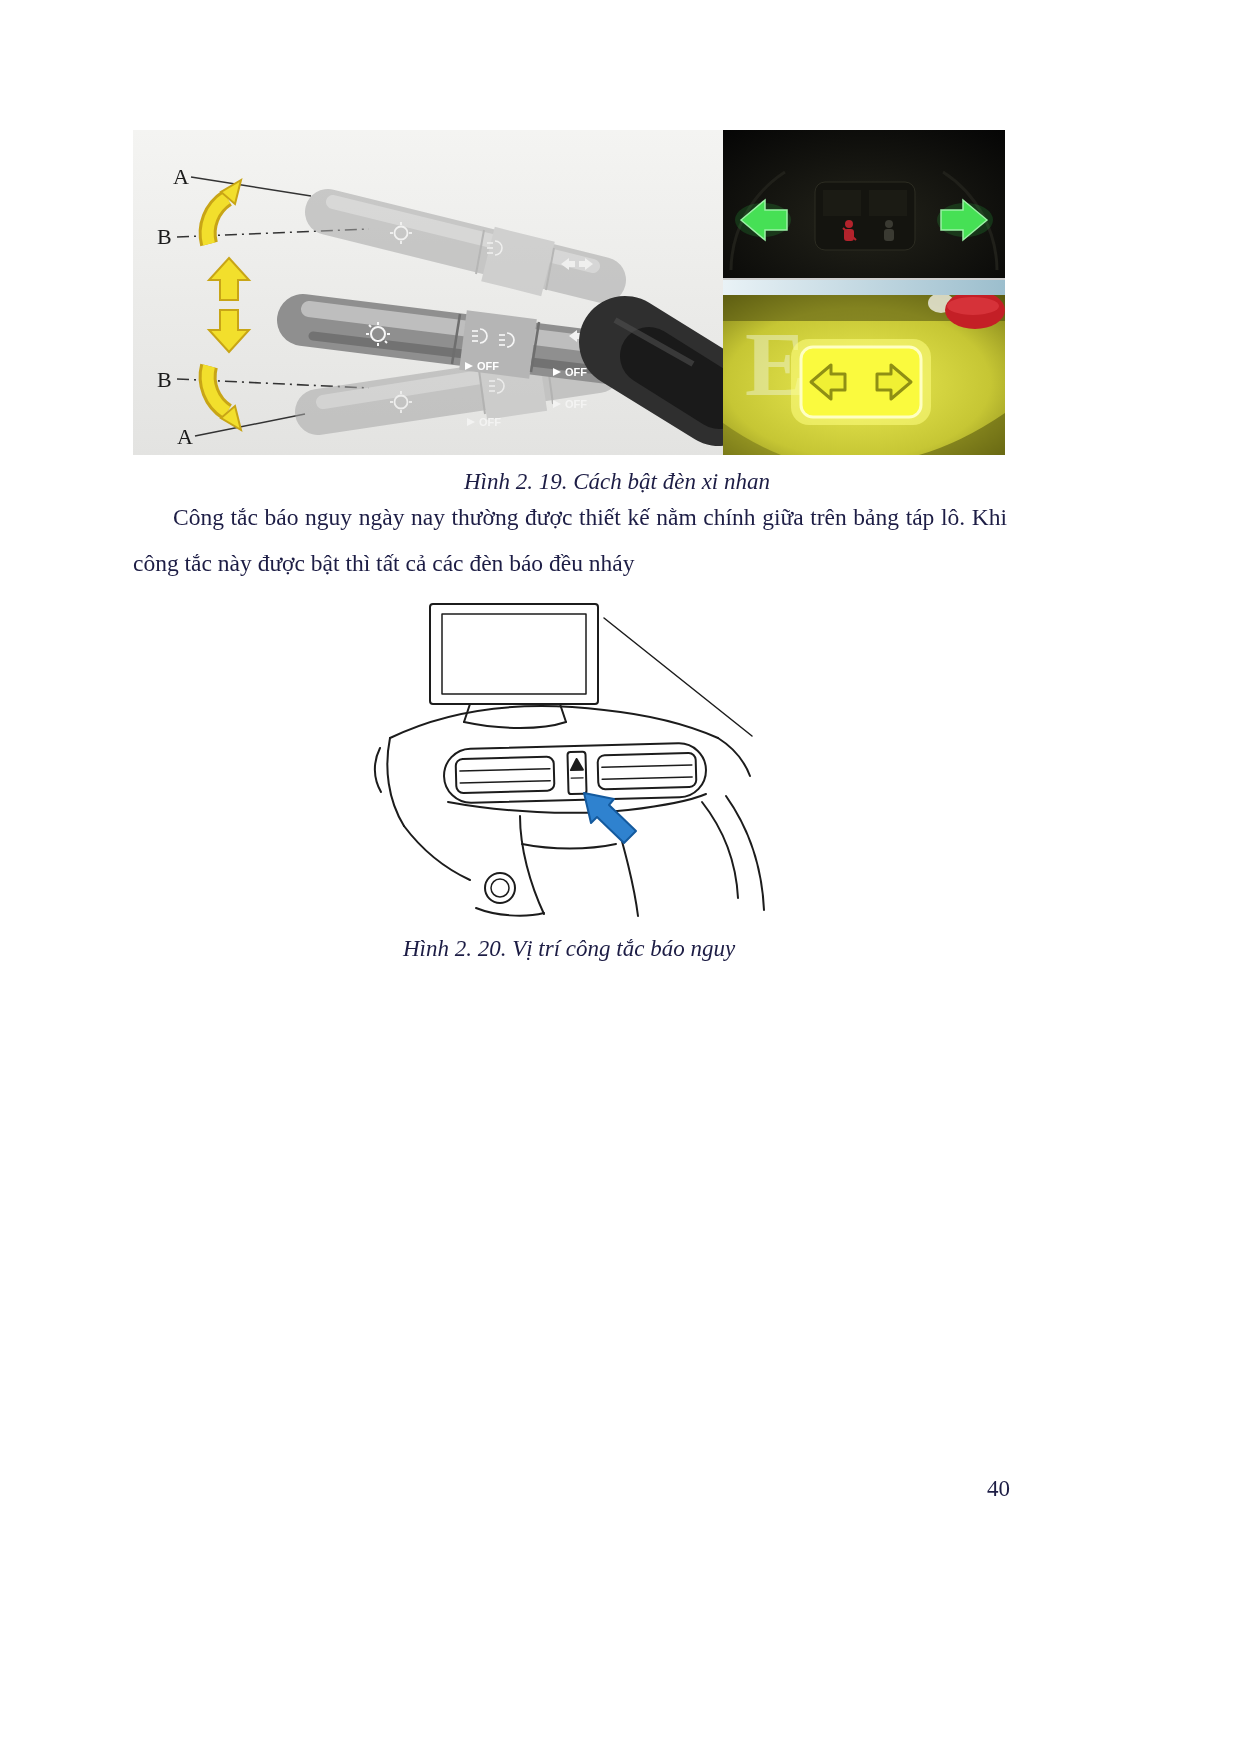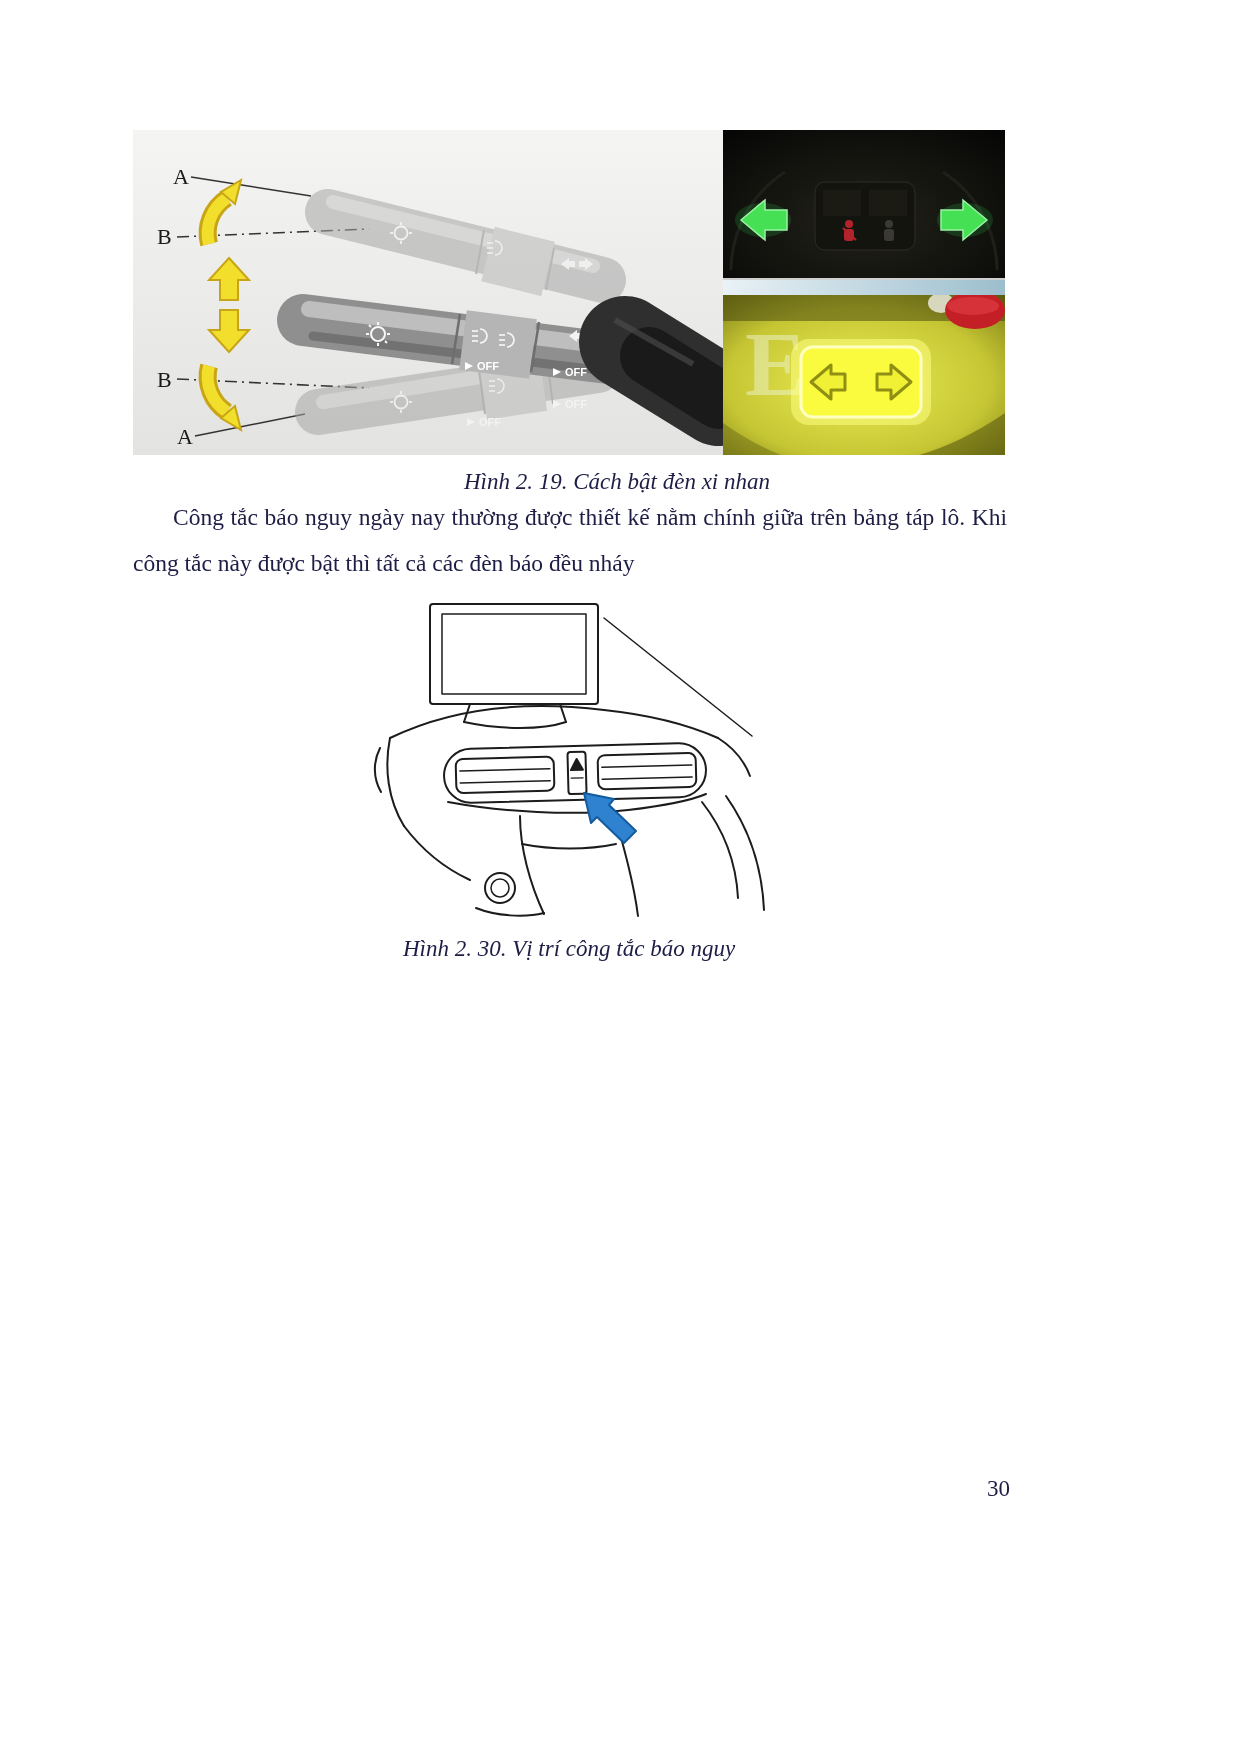--- a/index.html
+++ b/index.html
@@ -266,17 +266,17 @@
         <path d="M104,312 C124,320 152,322 172,317"></path>
         <path d="M330,206 C352,234 364,264 366,302"></path>
         <path d="M354,200 C378,234 390,270 392,314"></path>
         <path d="M32,230 C50,254 72,272 98,284"></path>
       </g>
 
       <polygon points="212,197 242,203 237,209 264,235 252,247 225,221 219,227" fill="#2f82cf" stroke="#145a9e" stroke-width="2" stroke-linejoin="round"></polygon>
     </svg>
   </div>
 
-  <div class="caption c2">Hình 2. 30.  Vị trí công tắc báo nguy</div>
-
-  <div class="pagenum">30</div>
+  <div class="caption c2">Hình 2. 20.  Vị trí công tắc báo nguy</div>
+
+  <div class="pagenum">40</div>
 
 </div>
 
 </body></html>

